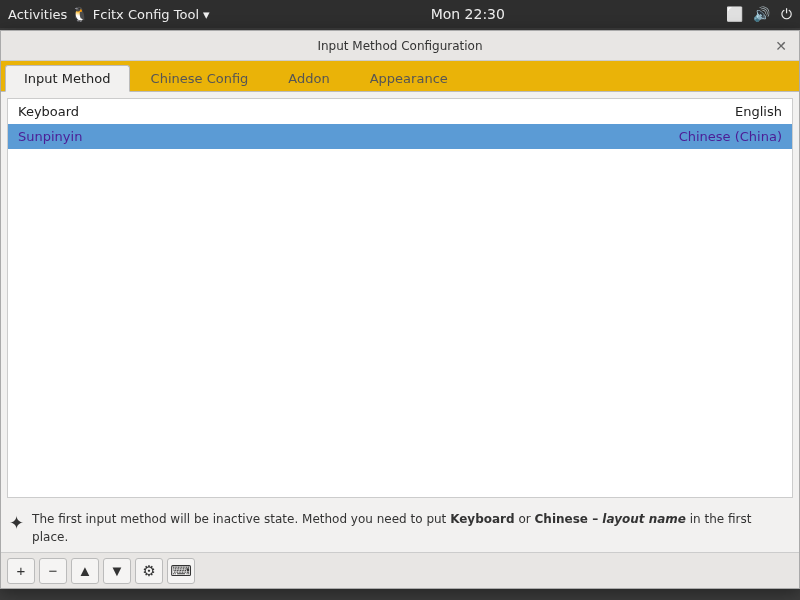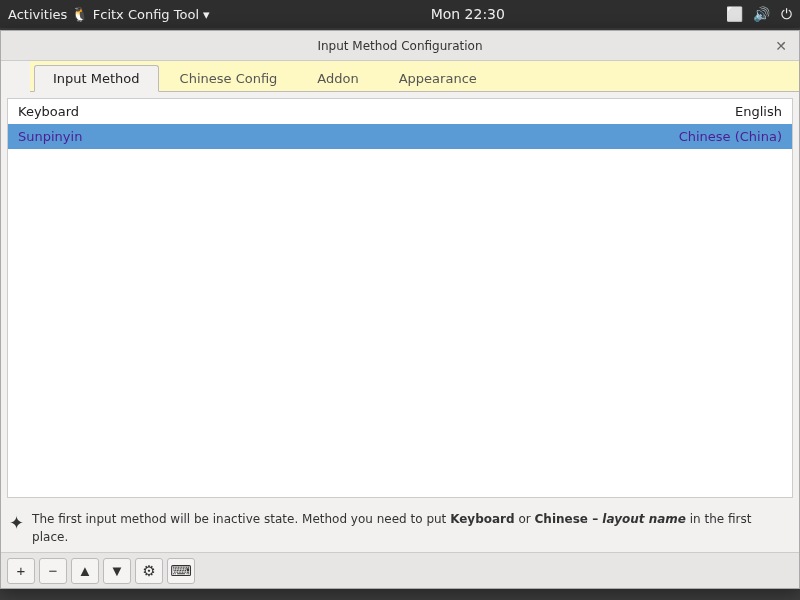--- a/index.html
+++ b/index.html
@@ -65,24 +65,23 @@
       justify-content: center;
       cursor: pointer;
       color: #666;
       font-size: 14px;
       border-radius: 2px;
     }
 
     
     .tabs {
       display: flex;
-      background: #fef9c3;
+      background: #eab308;
       border-bottom: 1px solid #bbb;
       padding: 4px 4px 0 4px;
-      margin-left: 29px;
     }
     .tab {
       padding: 5px 18px;
       font-size: 13px;
       color: #555;
       cursor: pointer;
       border: 1px solid transparent;
       border-bottom: none;
       border-radius: 3px 3px 0 0;
       background: transparent;

